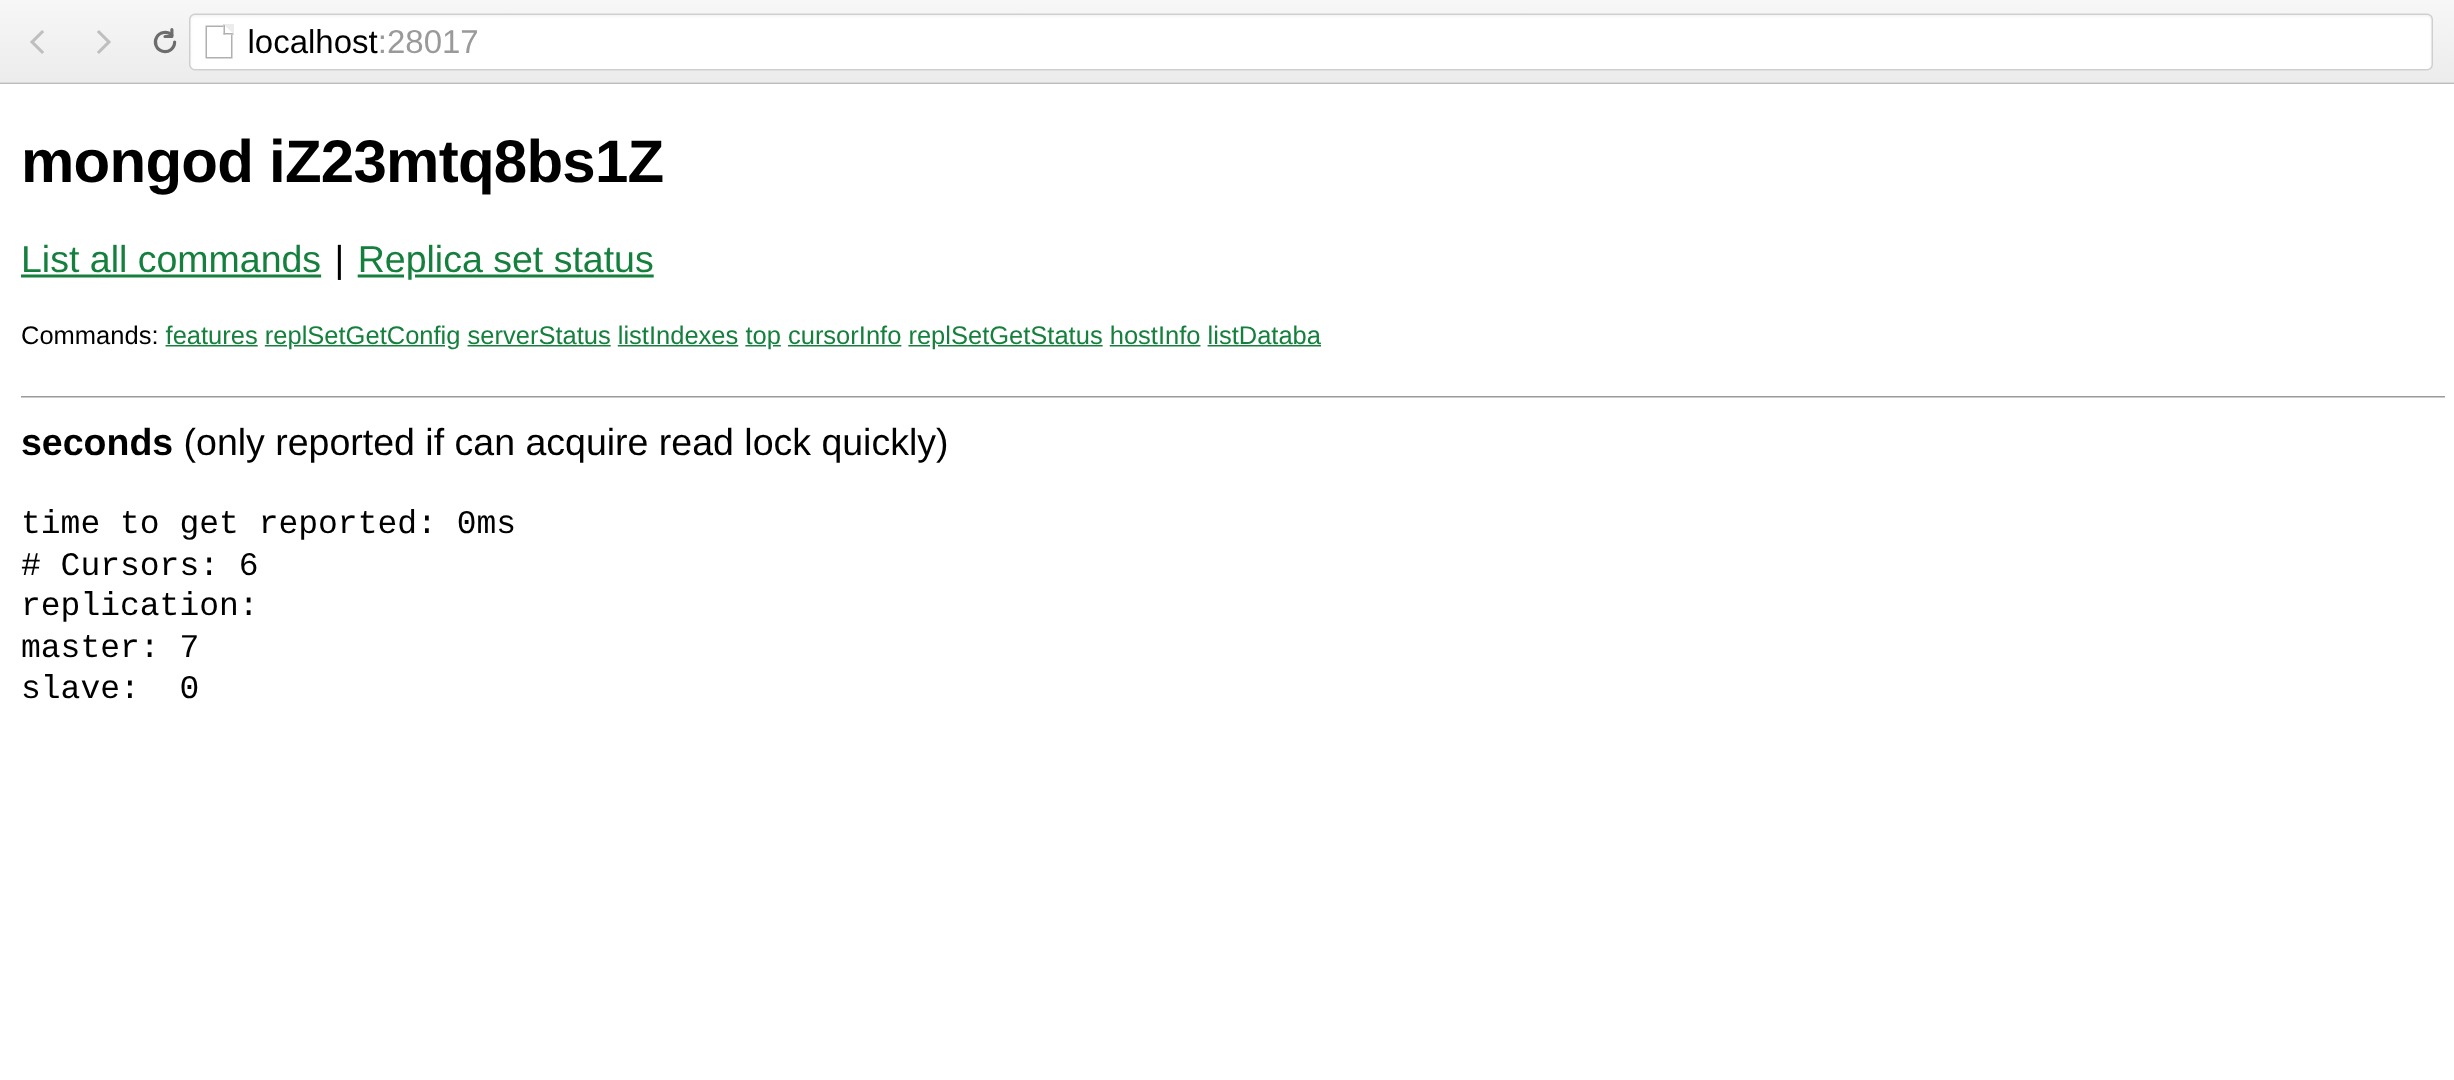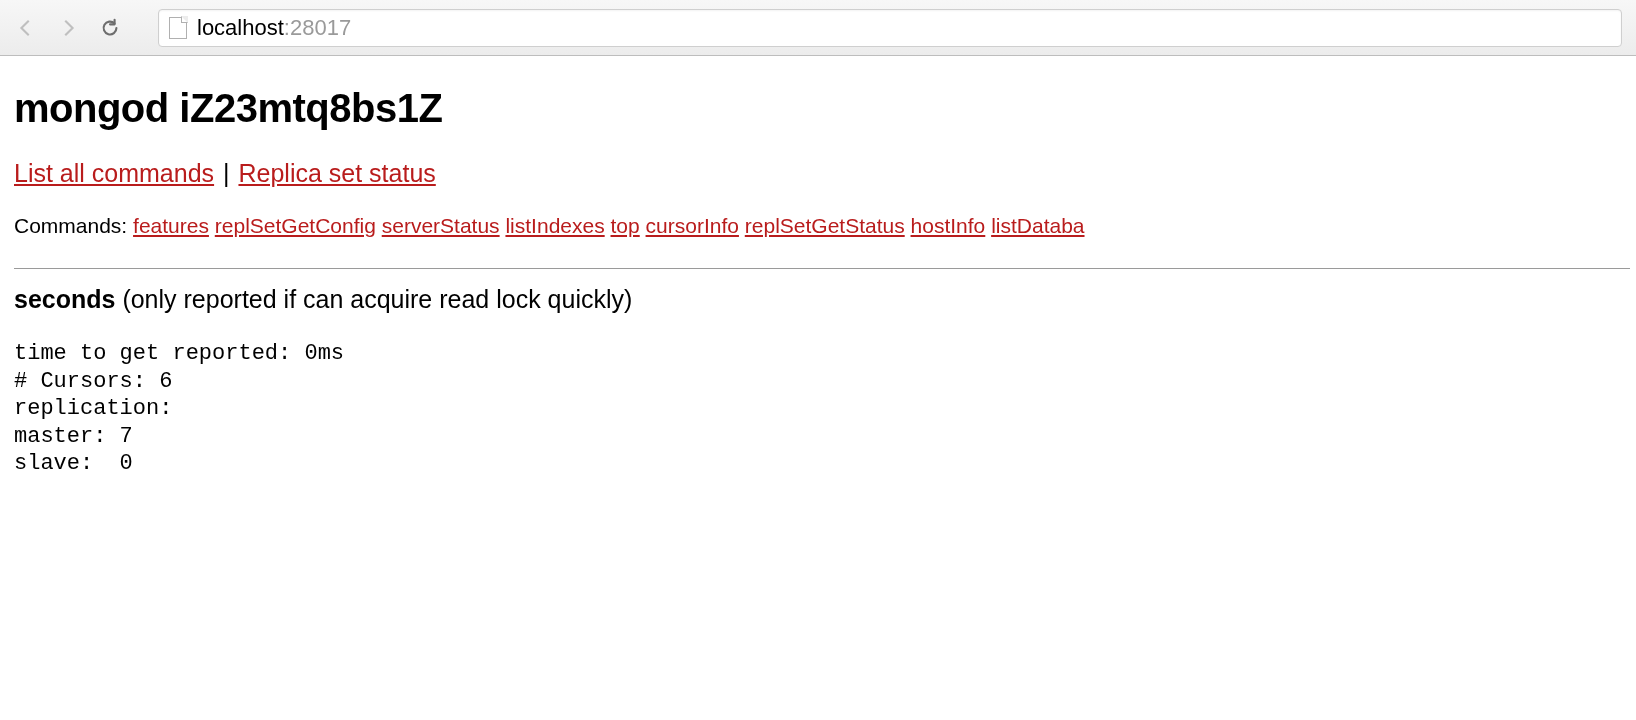--- a/index.html
+++ b/index.html
@@ -9,21 +9,21 @@
       background: #ffffff;
       color: #000000;
     }
     .browser-toolbar {
       height: 56px;
       background: linear-gradient(to bottom, #f7f7f7 0%, #ececec 100%);
       border-bottom: 1px solid #bdbdbd;
       display: flex;
       align-items: center;
       padding: 0 14px;
-      gap: 36px;
+      gap: 4px;
     }
     .nav-buttons {
       display: flex;
       align-items: center;
       gap: 18px;
     }
     .nav-btn {
       width: 24px;
       height: 24px;
       display: flex;
@@ -106,26 +106,26 @@
       margin: 12px 0 28px 0;
       letter-spacing: -0.5px;
     }
     .link-line {
       font-family: "Helvetica Neue", Arial, sans-serif;
       font-size: 25px;
       margin-bottom: 26px;
     }
     .commands-line {
       font-family: "Helvetica Neue", Arial, sans-serif;
-      font-size: 21px;
+      font-size: 17px;
       margin-bottom: 30px;
       white-space: nowrap;
     }
     a.lnk {
-      color: #b91c1c;
+      color: #15803d;
       text-decoration: underline;
     }
     .sep {
       color: #000000;
       margin: 0 2px;
     }
     .info-block {
       font-family: "Courier New", Courier, monospace;
       font-size: 22px;
       line-height: 1.25;

